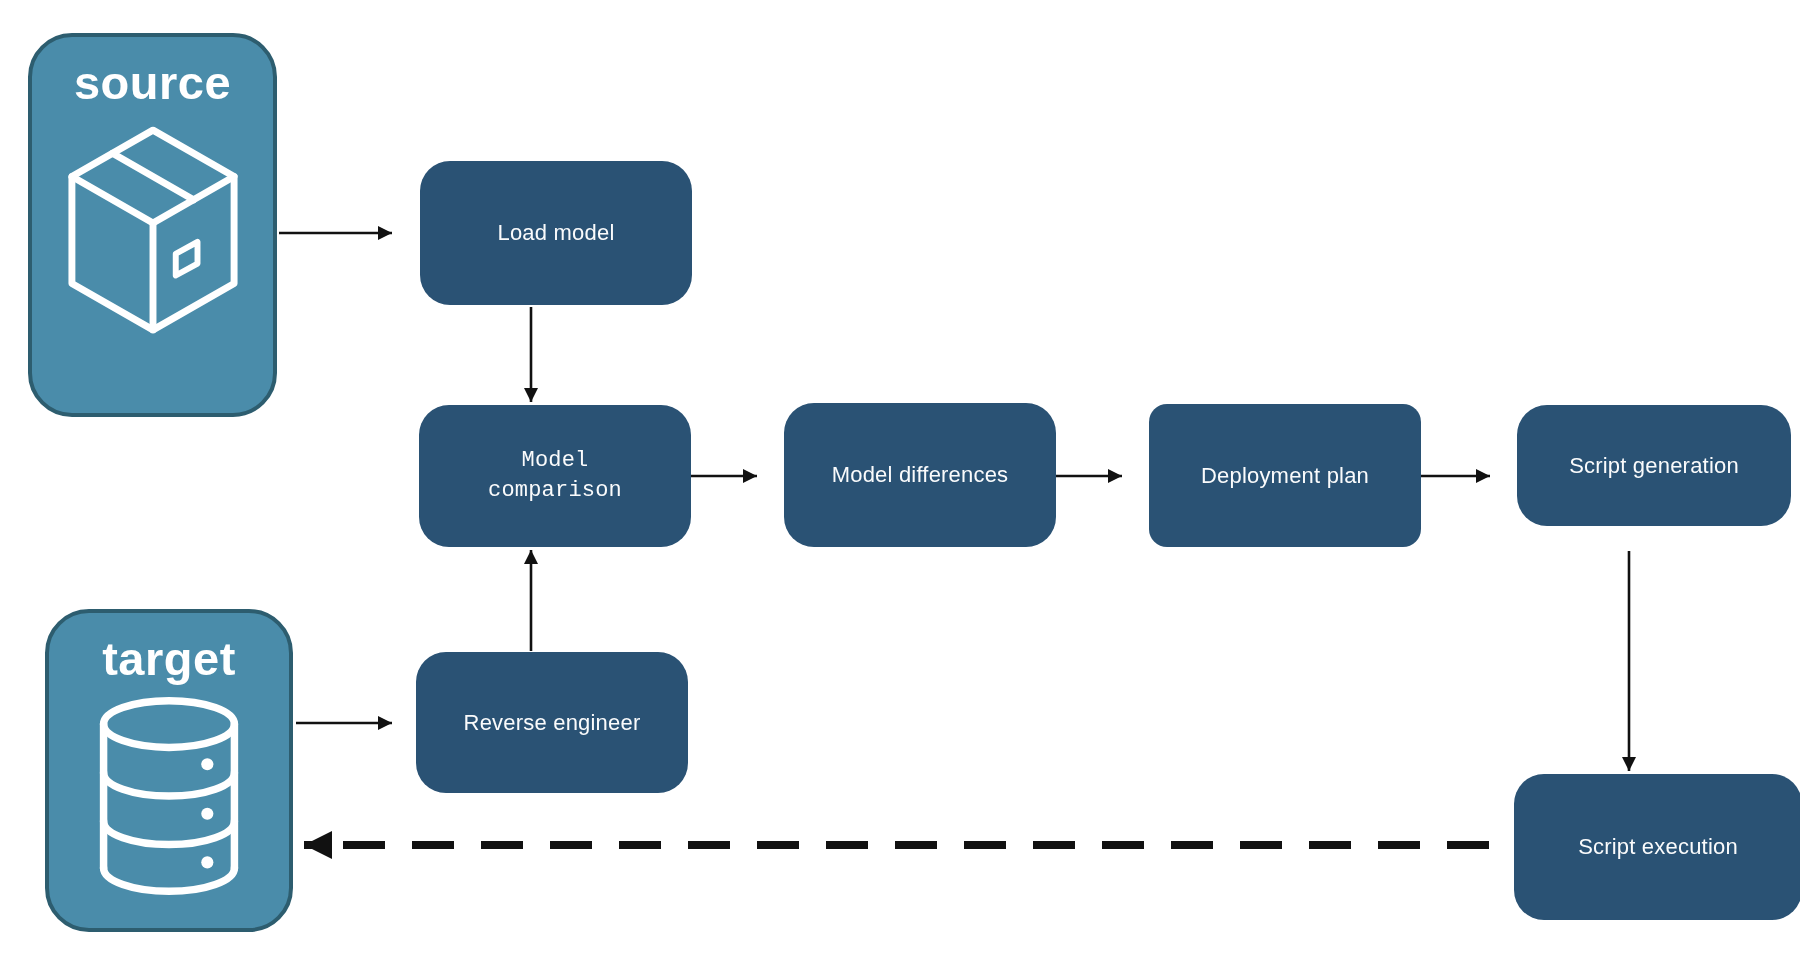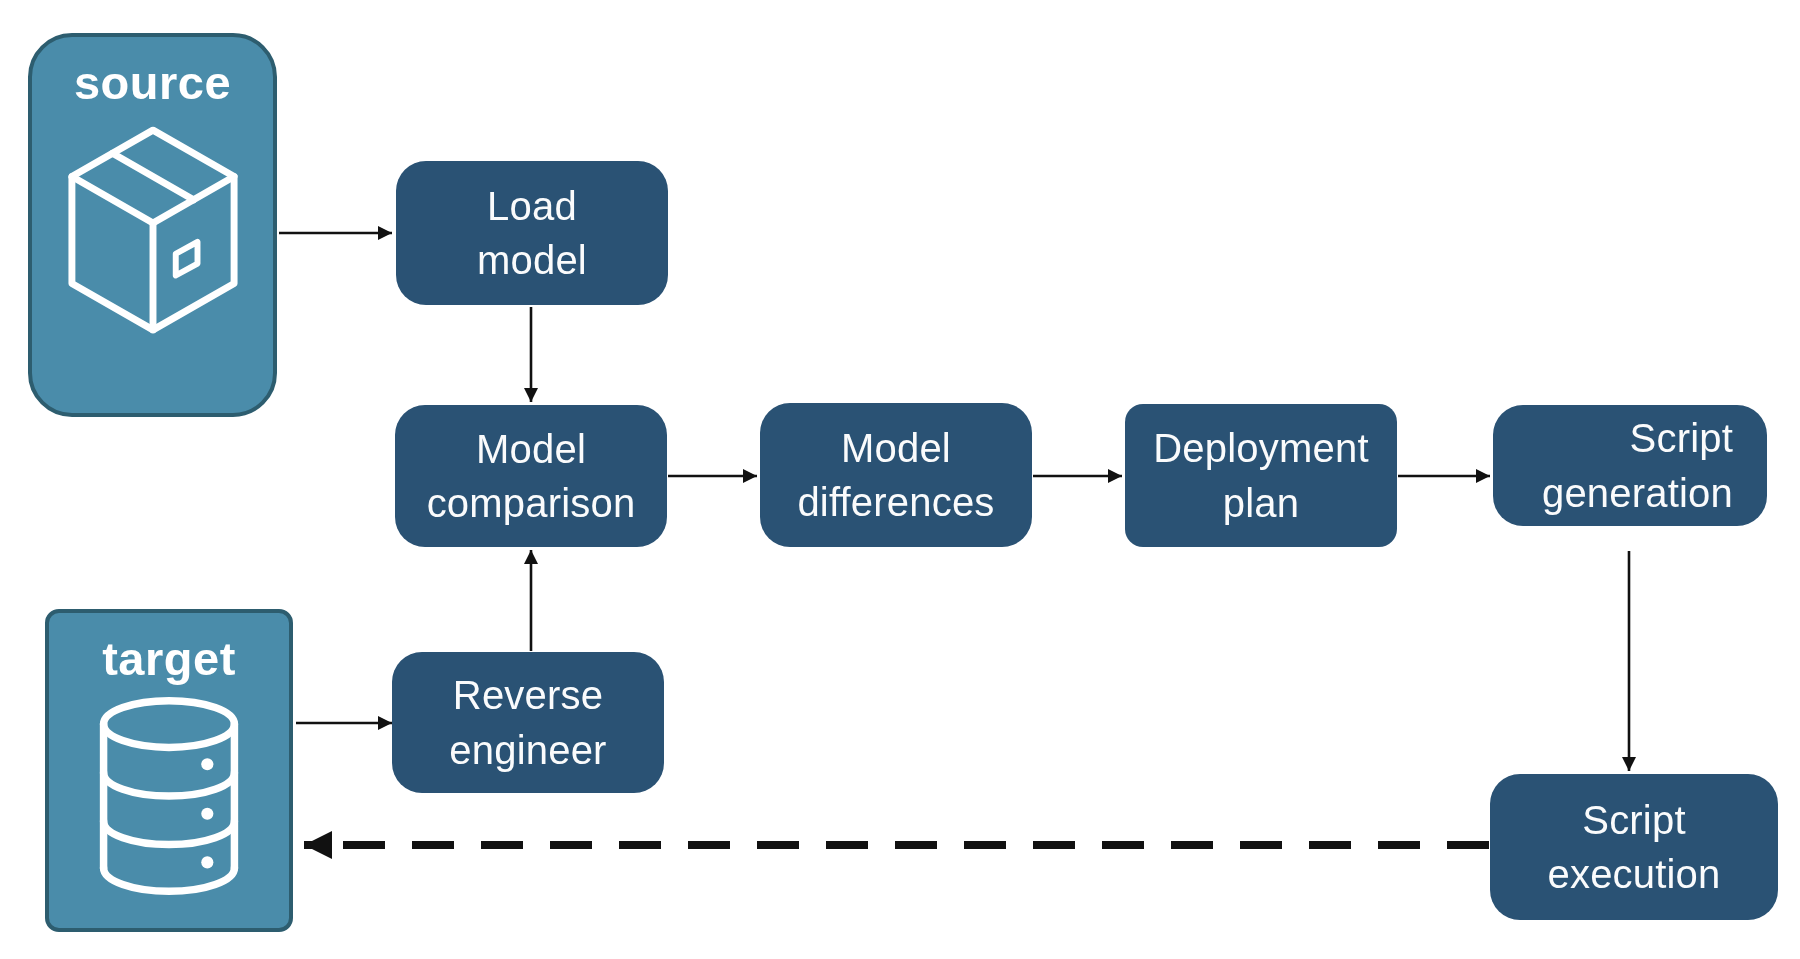--- a/index.html
+++ b/index.html
@@ -34,45 +34,46 @@
   
   .node {
     position: absolute;
     background: #2A5274;
     border-radius: 30px;
     color: #fafbfc;
     display: flex;
     align-items: center;
     justify-content: center;
     text-align: center;
-    font-size: 40px;
+    font-size: 22px;
     line-height: 1.36;
     letter-spacing: 0.2px;
     padding: 24px 34px;
+    margin-left: 24px;
   }
   .node-load-model        { left: 396px; top: 161px; width: 272px; height: 144px; }
-  .node-model-comparison  { left: 395px; top: 405px; width: 272px; height: 142px; }
+  .node-model-comparison  { left: 395px; top: 405px; width: 272px; height: 142px; font-family: Liberation Mono, monospace; }
   .node-model-differences { left: 760px; top: 403px; width: 272px; height: 144px; }
   .node-deployment-plan   { left: 1125px; top: 404px; width: 272px; height: 143px; border-radius: 18px; }
   .node-script-generation { left: 1493px; top: 405px; width: 274px; height: 121px; text-align: right; }
   .node-reverse-engineer  { left: 392px; top: 652px; width: 272px; height: 141px; }
   .node-script-execution  { left: 1490px; top: 774px; width: 288px; height: 146px; }
 
   
   .endpoint {
     position: absolute;
     background: #4A8CAA;
     border: 4px solid #2D5D6F;
     border-radius: 44px;
     display: flex;
     flex-direction: column;
     align-items: center;
   }
   .endpoint-source { left: 28px; top: 33px; width: 249px; height: 384px; }
-  .endpoint-target { left: 45px; top: 609px; width: 248px; height: 323px; border-radius: 14px; }
+  .endpoint-target { left: 45px; top: 609px; width: 248px; height: 323px; }
 
   .endpoint-label {
     color: #ffffff;
     font-weight: 700;
     font-size: 47px;
     letter-spacing: 0.5px;
     margin-top: 18px;
   }
   .endpoint-icon { margin-top: 14px; }
   .endpoint-target .endpoint-icon { margin-top: 10px; }

